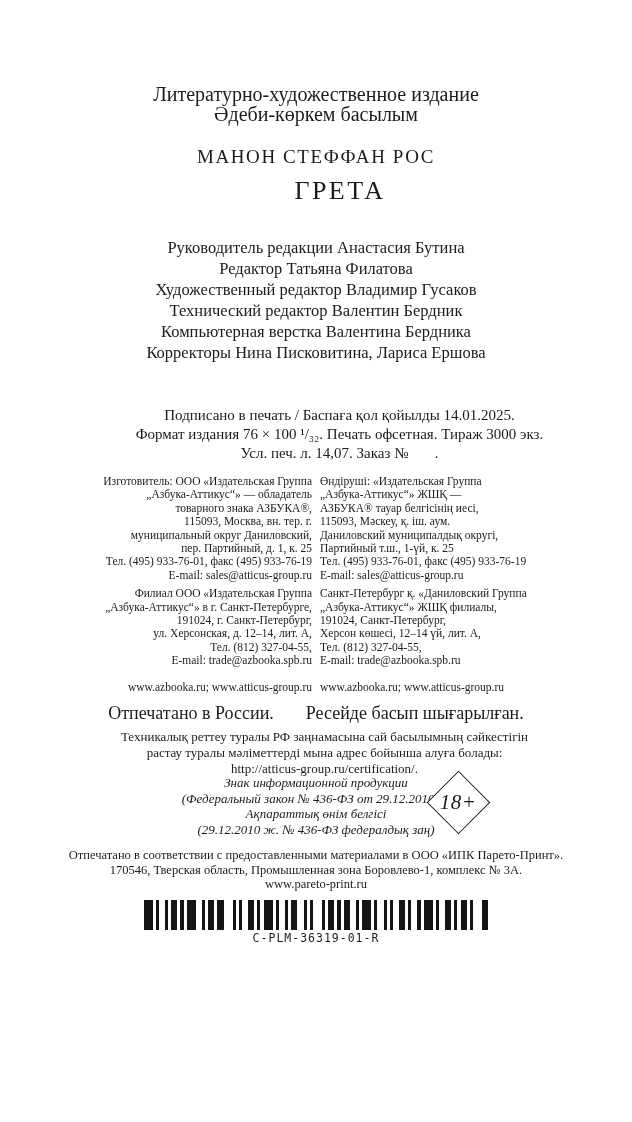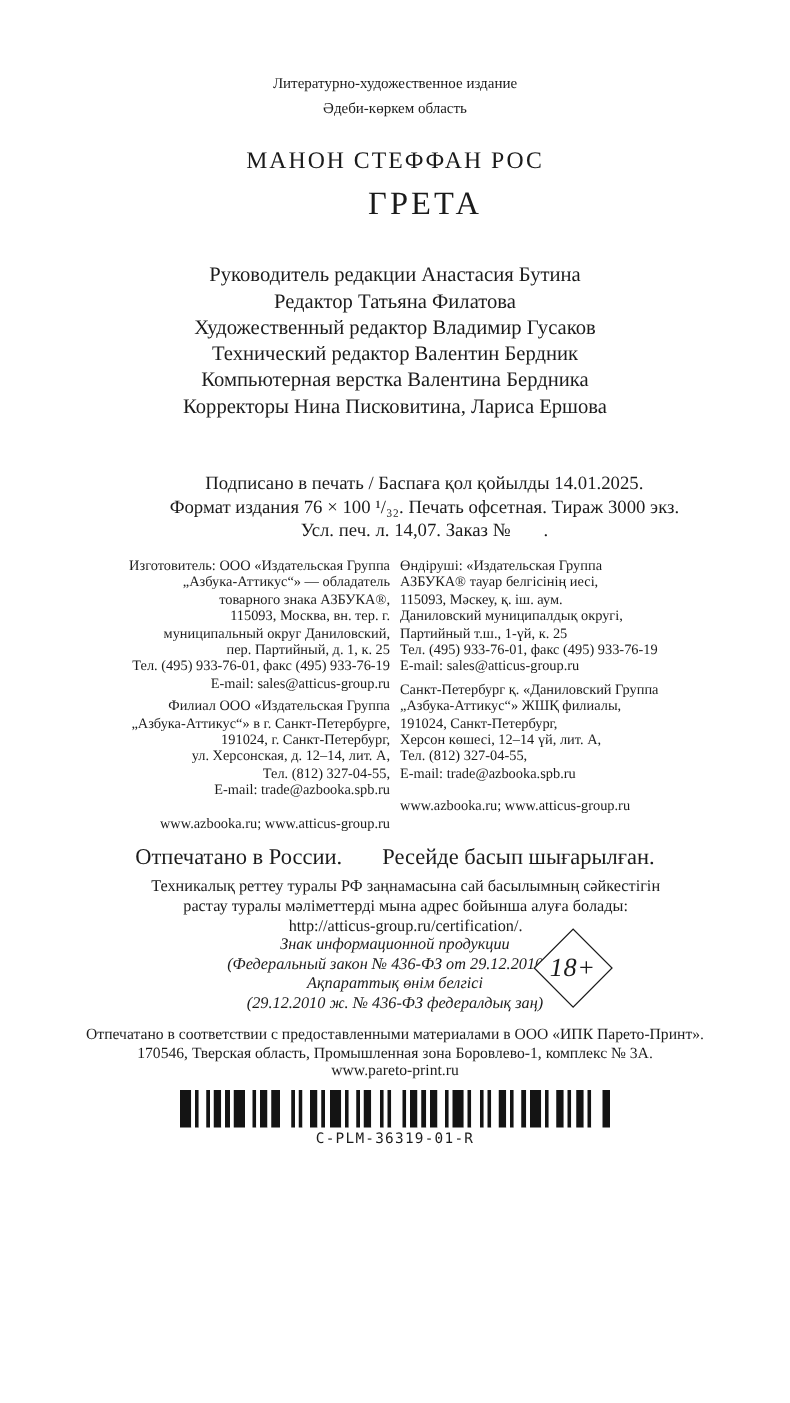--- a/index.html
+++ b/index.html
@@ -6,21 +6,21 @@
   .page{
     position:relative;
     width:632px;height:1122px;
     margin:0 auto;
     background:#ffffff;
     color:#1b1b1b;
     font-family:"Liberation Serif","DejaVu Serif",serif;
     text-align:center;
     overflow:hidden;
   }
-  .edition-note{padding-top:56px;font-size:12px;line-height:20px;}
+  .edition-note{padding-top:84px;font-size:20px;line-height:20px;}
   .author-name{margin-top:22px;font-size:19px;letter-spacing:1.6px;}
   .book-title{margin-top:8px;font-size:26px;letter-spacing:2.5px;padding-left:48px;}
   .credits{margin-top:31px;font-size:16.5px;line-height:21px;}
   .print-info{margin-top:43px;font-size:15px;line-height:19px;margin-left:47px;}
   .pub-columns{
     margin:12px auto 0;
     width:482px;
     display:flex;
     gap:8px;
     font-size:11.5px;
@@ -67,21 +67,21 @@
     letter-spacing:1px;
   }
 </style>
 </head>
 <body>
 
 <div class="page">
 
   <div class="edition-note">
     <div>Литературно-художественное издание</div>
-    <div>Әдеби-көркем область</div>
+    <div>Әдеби-көркем басылым</div>
   </div>
 
   <div class="author-name">МАНОН СТЕФФАН РОС</div>
   <div class="book-title">ГРЕТА</div>
 
   <div class="credits">
     <div>Руководитель редакции Анастасия Бутина</div>
     <div>Редактор Татьяна Филатова</div>
     <div>Художественный редактор Владимир Гусаков</div>
     <div>Технический редактор Валентин Бердник</div>
@@ -113,20 +113,21 @@
         <div>191024, г. Санкт-Петербург,</div>
         <div>ул. Херсонская, д. 12–14, лит. А,</div>
         <div>Тел. (812) 327-04-55,</div>
         <div>E-mail: trade@azbooka.spb.ru</div>
       </div>
       <div class="pub-site">www.azbooka.ru; www.atticus-group.ru</div>
     </div>
     <div class="pub-col right">
       <div class="pub-block1">
         <div>Өндіруші: «Издательская Группа</div>
+        <div>„Азбука-Аттикус“» ЖШҚ —</div>
         <div>АЗБУКА® тауар белгісінің иесі,</div>
         <div>115093, Мәскеу, қ. іш. аум.</div>
         <div>Даниловский муниципалдық округі,</div>
         <div>Партийный т.ш., 1-үй, к. 25</div>
         <div>Тел. (495) 933-76-01, факс (495) 933-76-19</div>
         <div>E-mail: sales@atticus-group.ru</div>
       </div>
       <div class="pub-block2">
         <div>Санкт-Петербург қ. «Даниловский Группа</div>
         <div>„Азбука-Аттикус“» ЖШҚ филиалы,</div>

